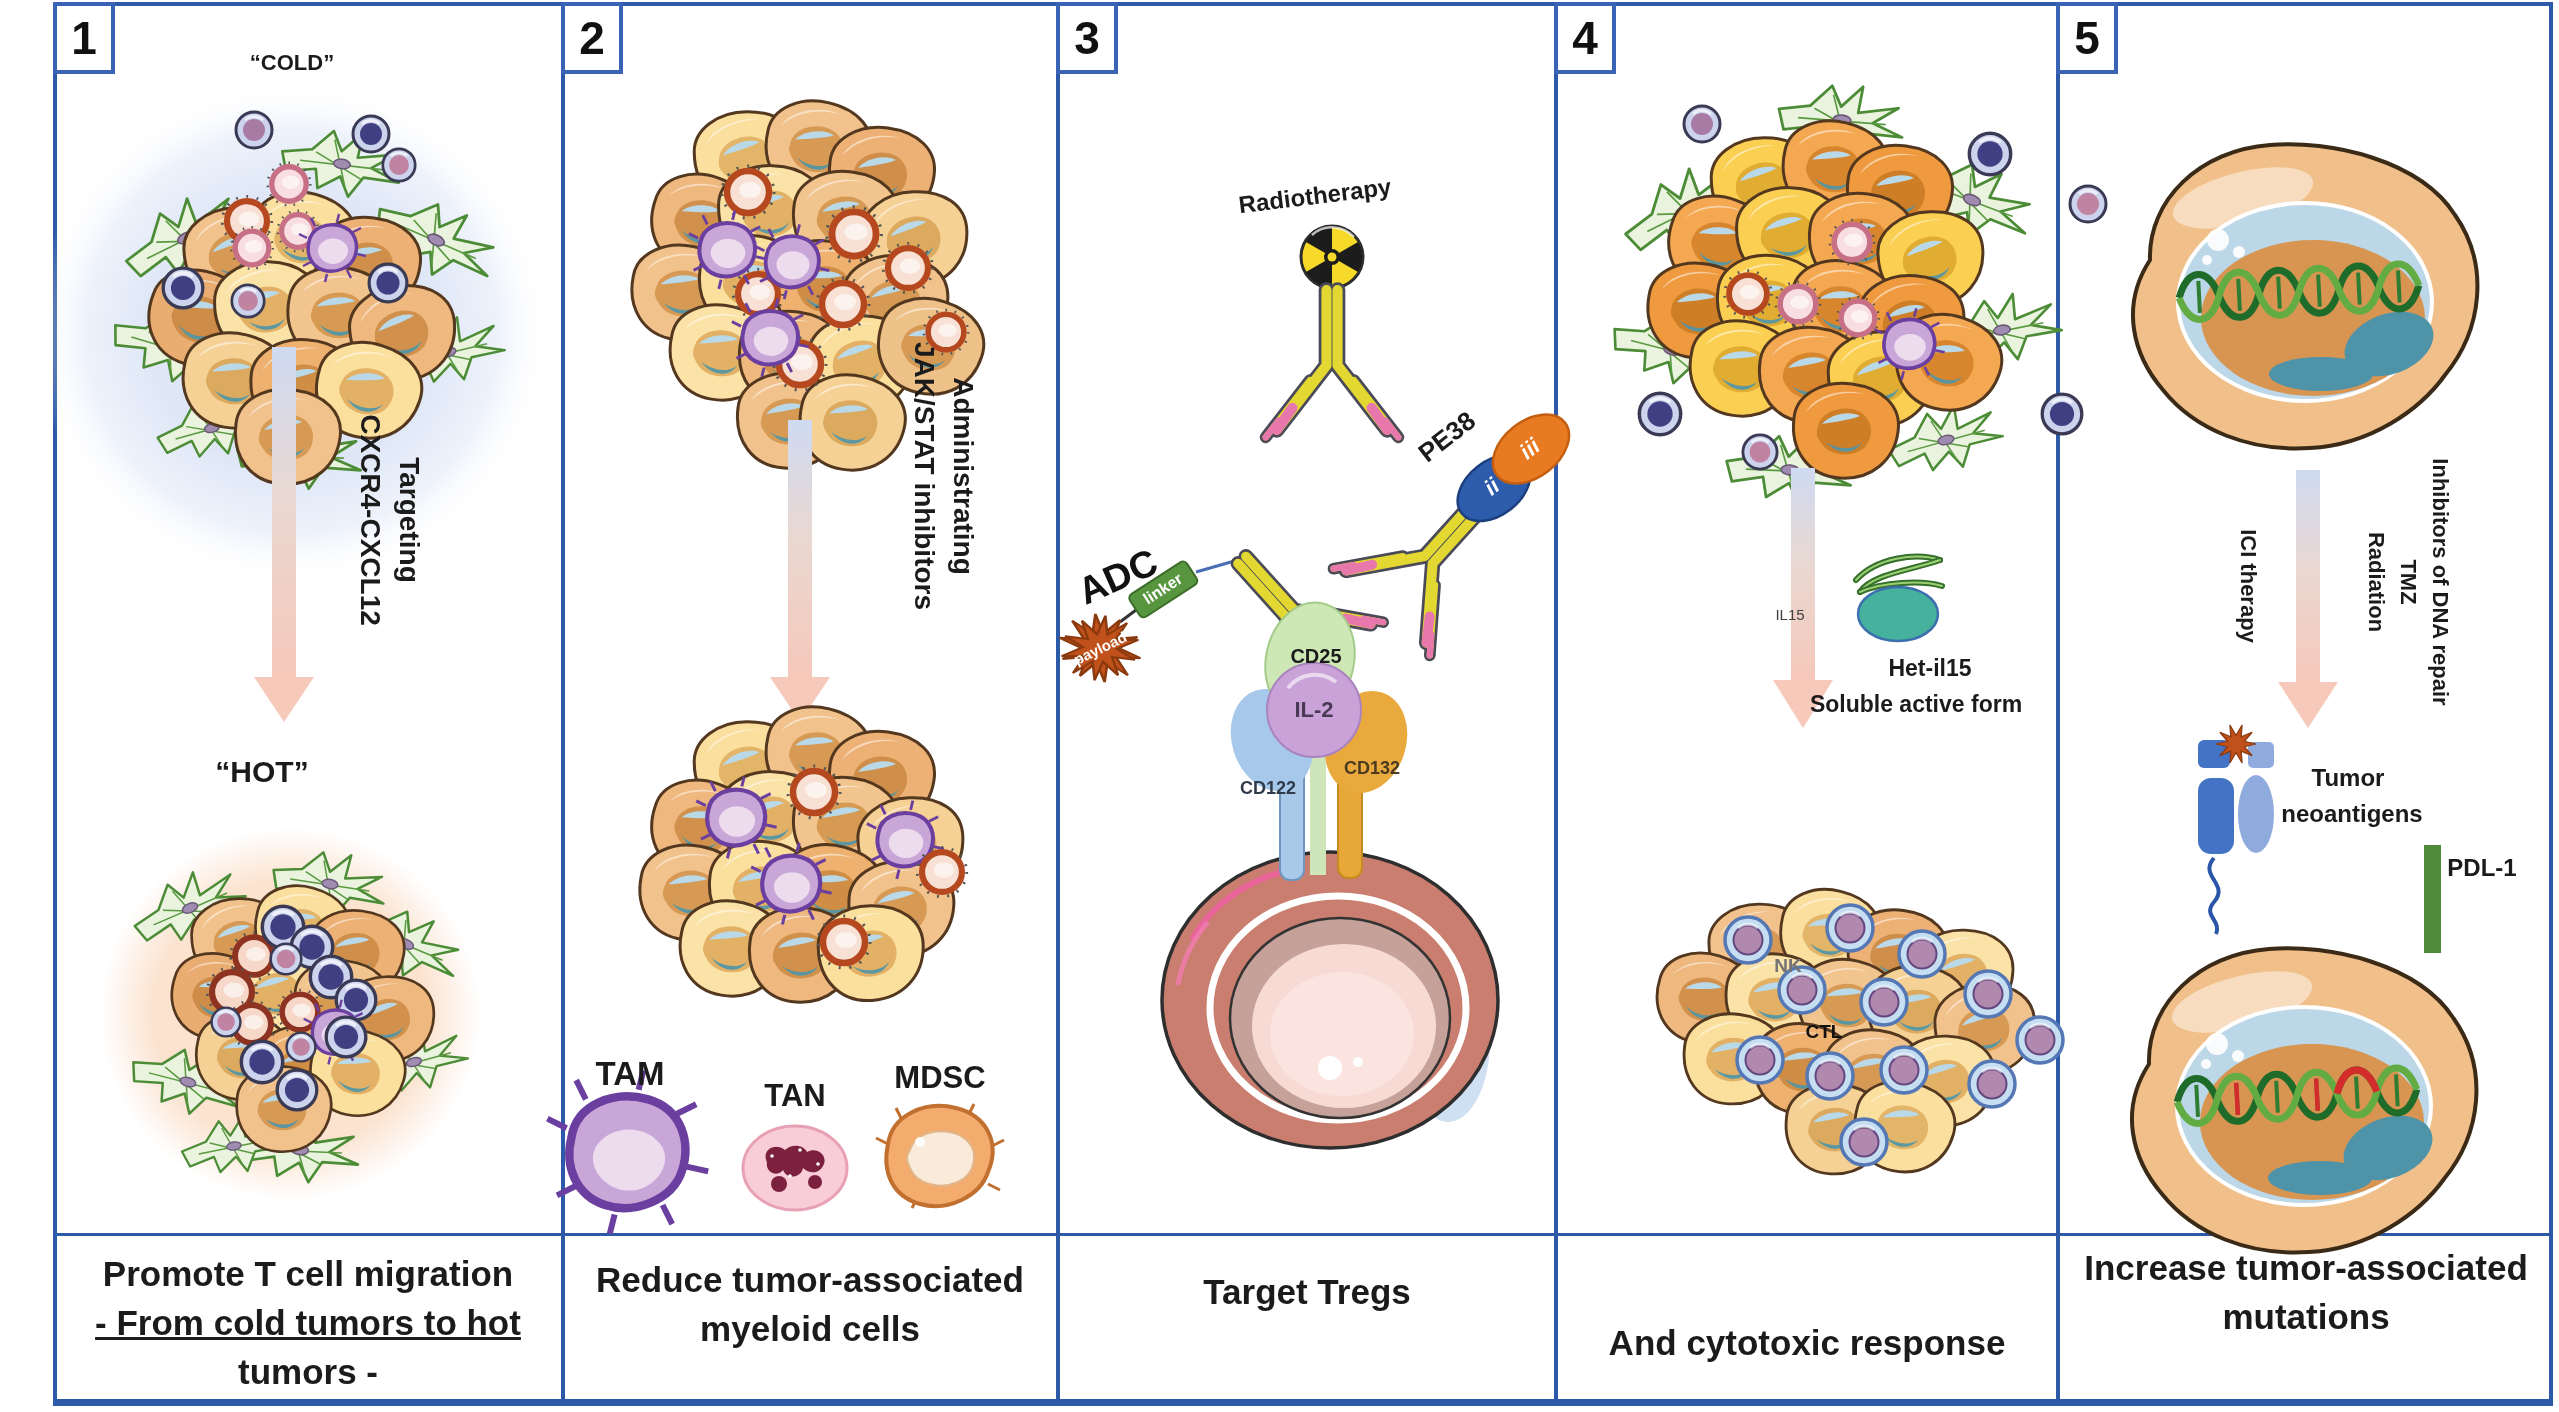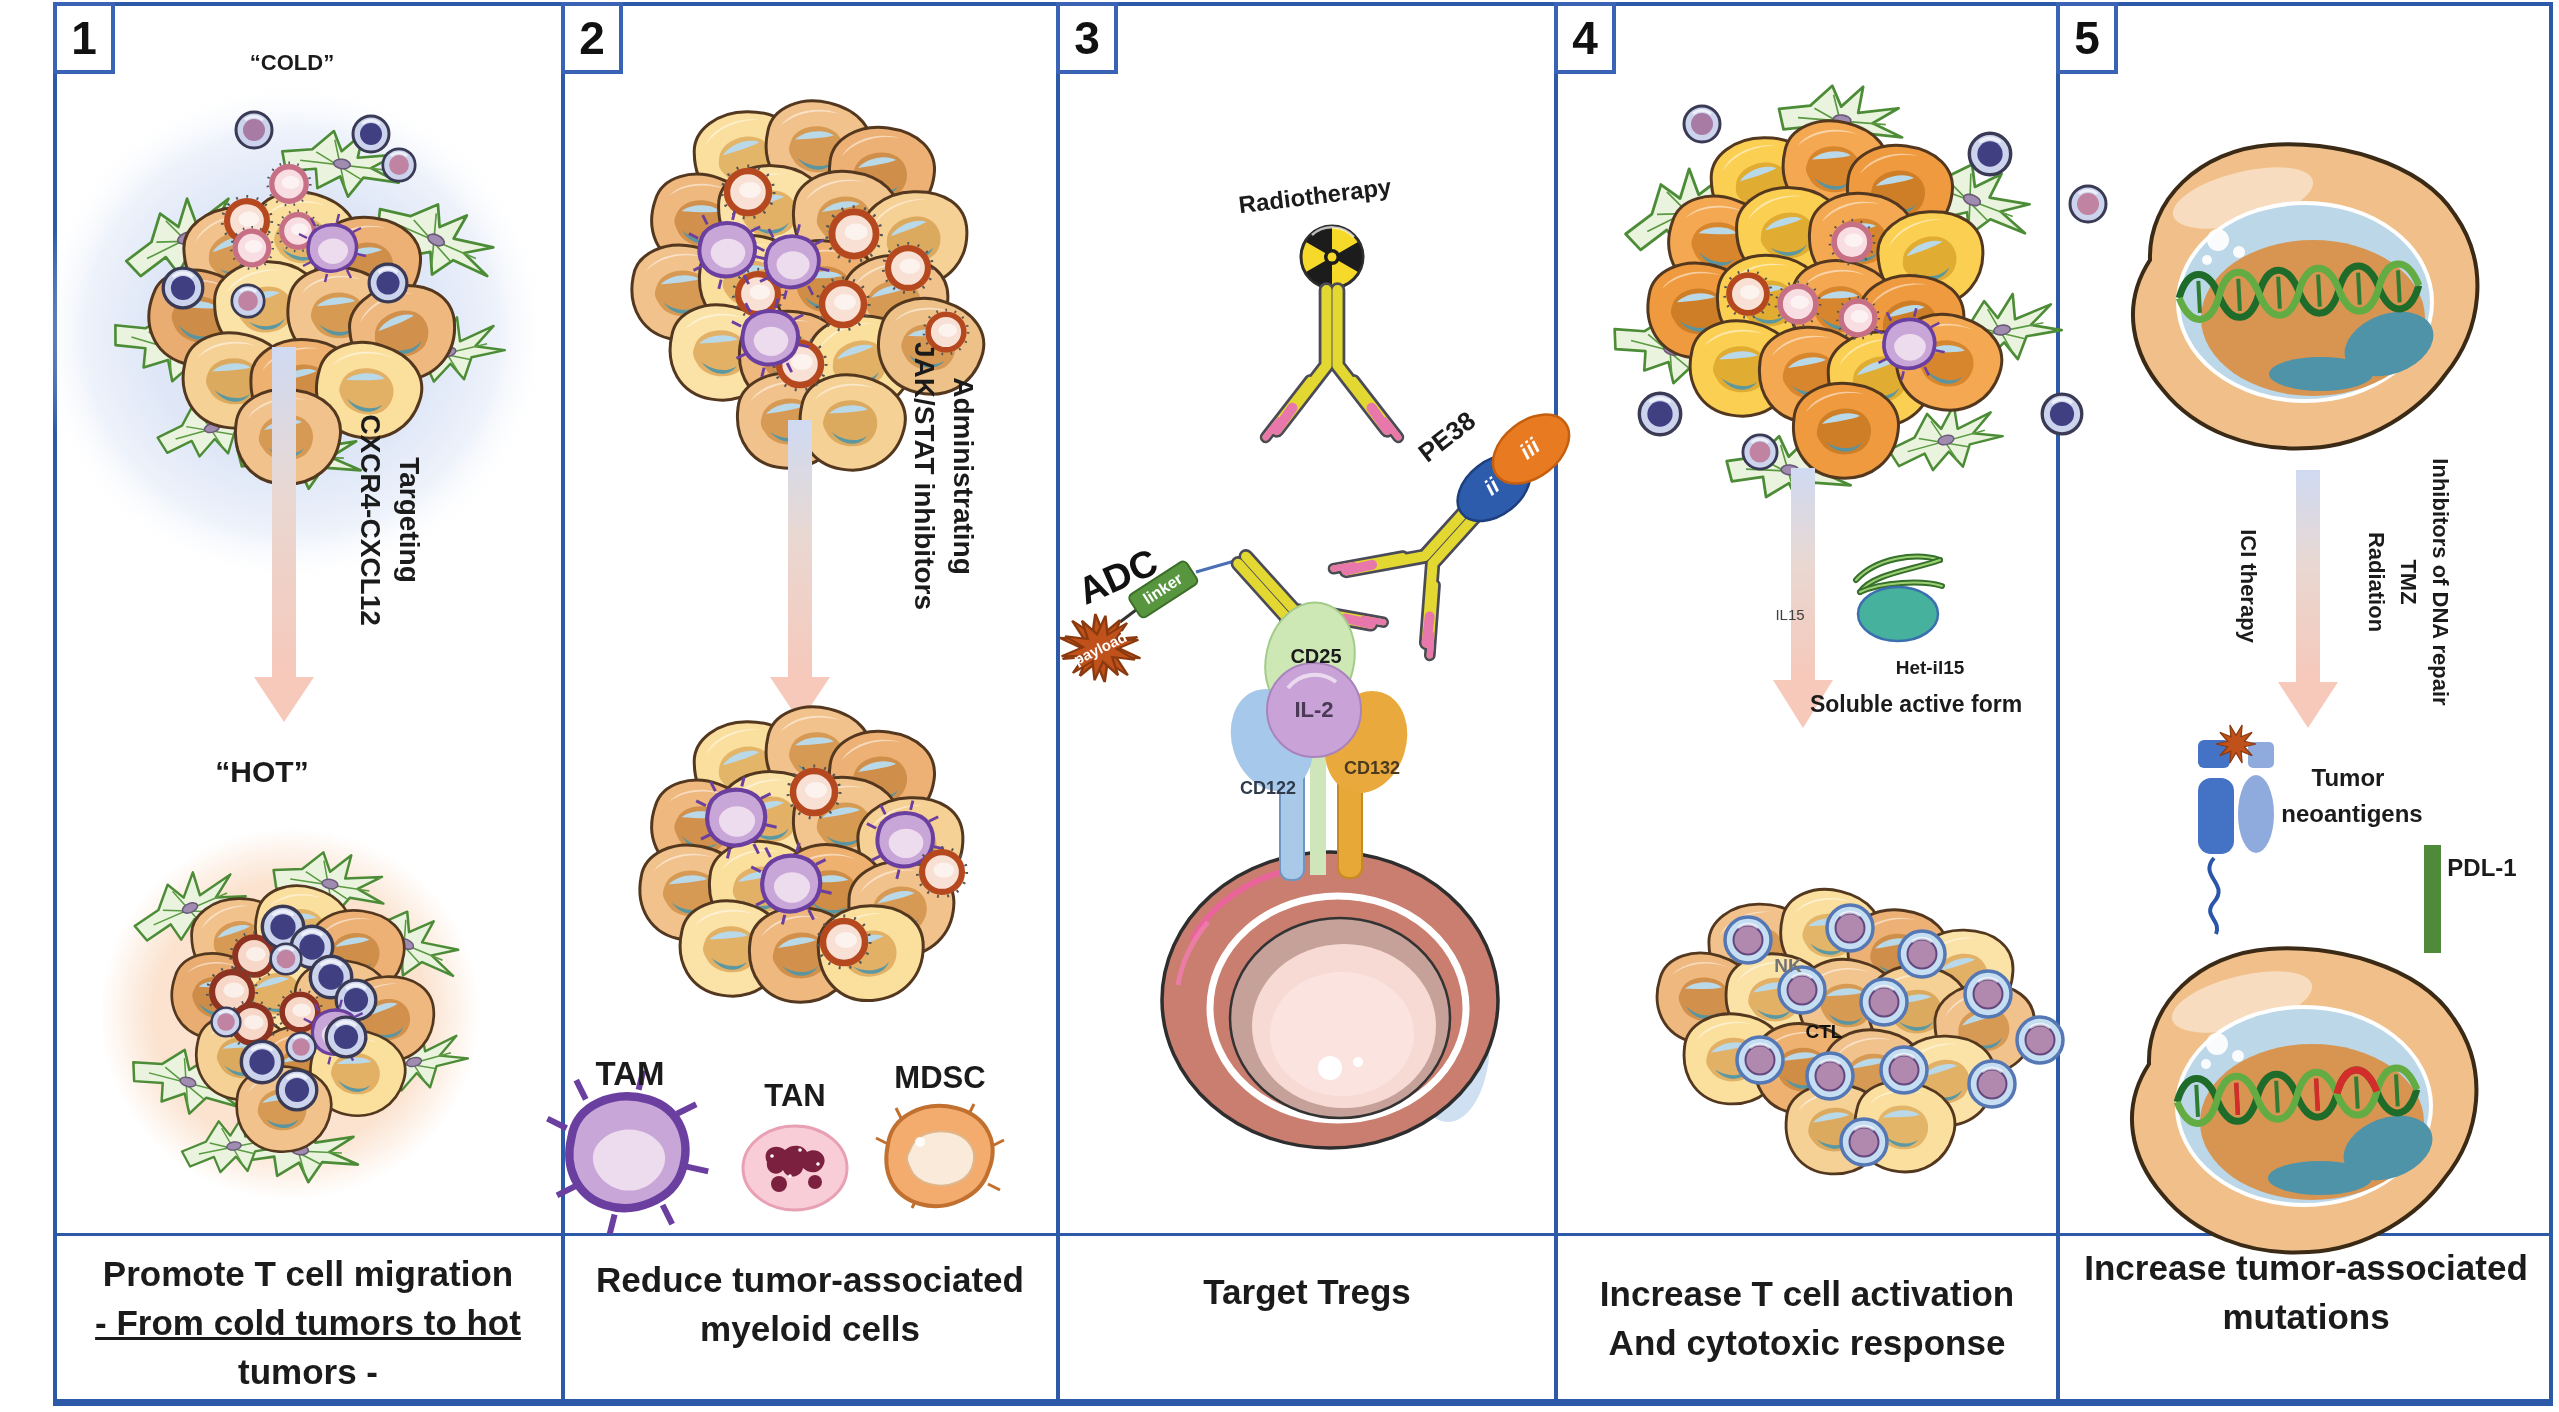--- a/index.html
+++ b/index.html
@@ -503,25 +503,24 @@
   <div class="lbl" style="left:1447px;top:437px;font-size:26px;transform:translate(-50%,-50%) rotate(-38deg);">PE38</div>
   <div class="lbl" style="left:1492px;top:487px;font-size:22px;color:#fff;font-weight:700;font-style:italic;transform:translate(-50%,-50%) rotate(-38deg);">ii</div>
   <div class="lbl" style="left:1530px;top:449px;font-size:22px;color:#fff;font-weight:700;font-style:italic;transform:translate(-50%,-50%) rotate(-38deg);">iii</div>
   <div class="lbl" style="left:1316px;top:656px;font-size:20px;font-weight:700;">CD25</div>
   <div class="lbl" style="left:1314px;top:710px;font-size:22px;font-weight:700;color:#4a3a55;">IL-2</div>
   <div class="lbl" style="left:1268px;top:788px;font-size:18px;font-weight:700;color:#2f3a4a;">CD122</div>
   <div class="lbl" style="left:1372px;top:768px;font-size:18px;font-weight:700;color:#4a3a20;">CD132</div>
   <div class="lbl cap" style="left:1307px;top:1292px;">Target Tregs</div>
 
   <div class="lbl" style="left:1790px;top:614px;font-size:15px;font-weight:400;color:#404040;">IL15</div>
-  <div class="lbl" style="left:1930px;top:668px;font-size:19px;font-weight:700;">Het-il15</div>
+  <div class="lbl" style="left:1930px;top:668px;font-size:23px;font-weight:700;">Het-il15</div>
   <div class="lbl" style="left:1916px;top:704px;font-size:23px;font-weight:700;">Soluble active form</div>
   <div class="lbl" style="left:1788px;top:966px;font-size:19px;font-weight:700;color:#737373;">NK</div>
   <div class="lbl" style="left:1824px;top:1032px;font-size:19px;font-weight:700;color:#111;">CTL</div>
-  <div class="lbl cap" style="left:1807px;top:1294px;">Increase T cell activation</div>
   <div class="lbl cap" style="left:1807px;top:1343px;">And cytotoxic response</div>
 
   <div class="vlabel" style="left:2248px;top:586px;font-size:22px;">
     <span>ICI therapy</span>
   </div>
   <div class="vlabel" style="left:2408px;top:582px;font-size:22px;line-height:1.45;">
     <span>Inhibitors of DNA repair</span>
     <span>TMZ</span>
     <span>Radiation</span>
   </div>

